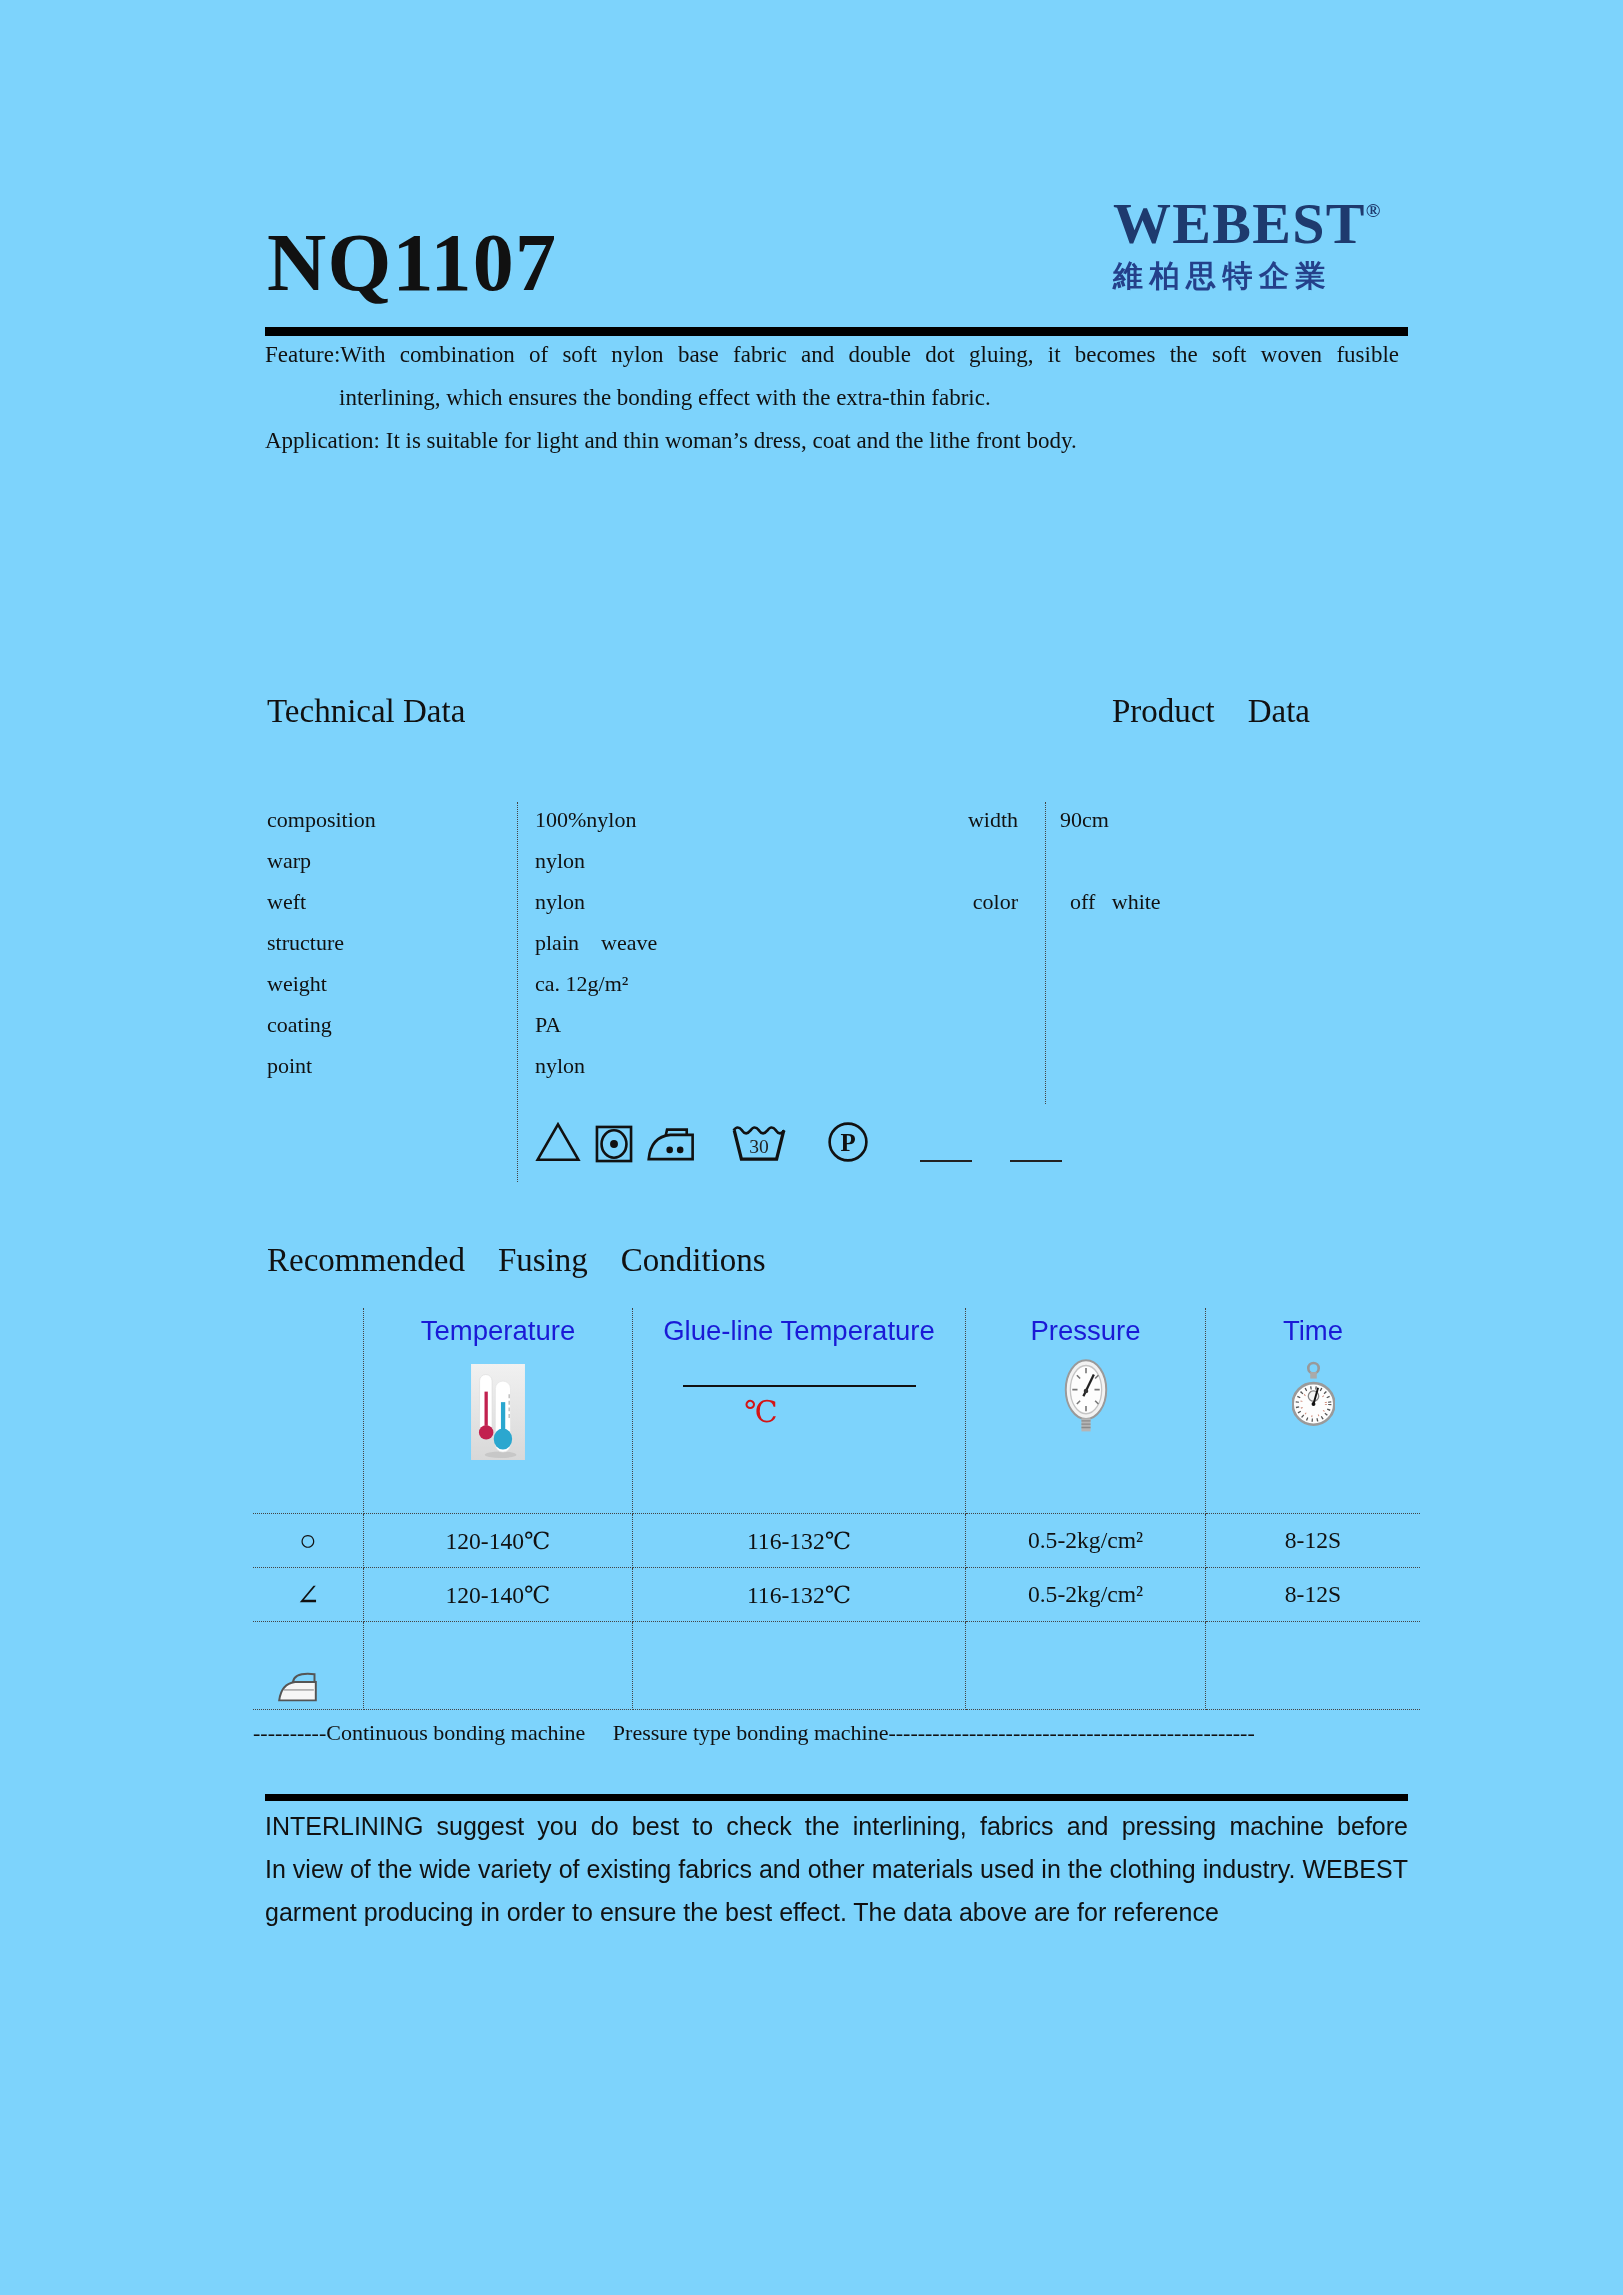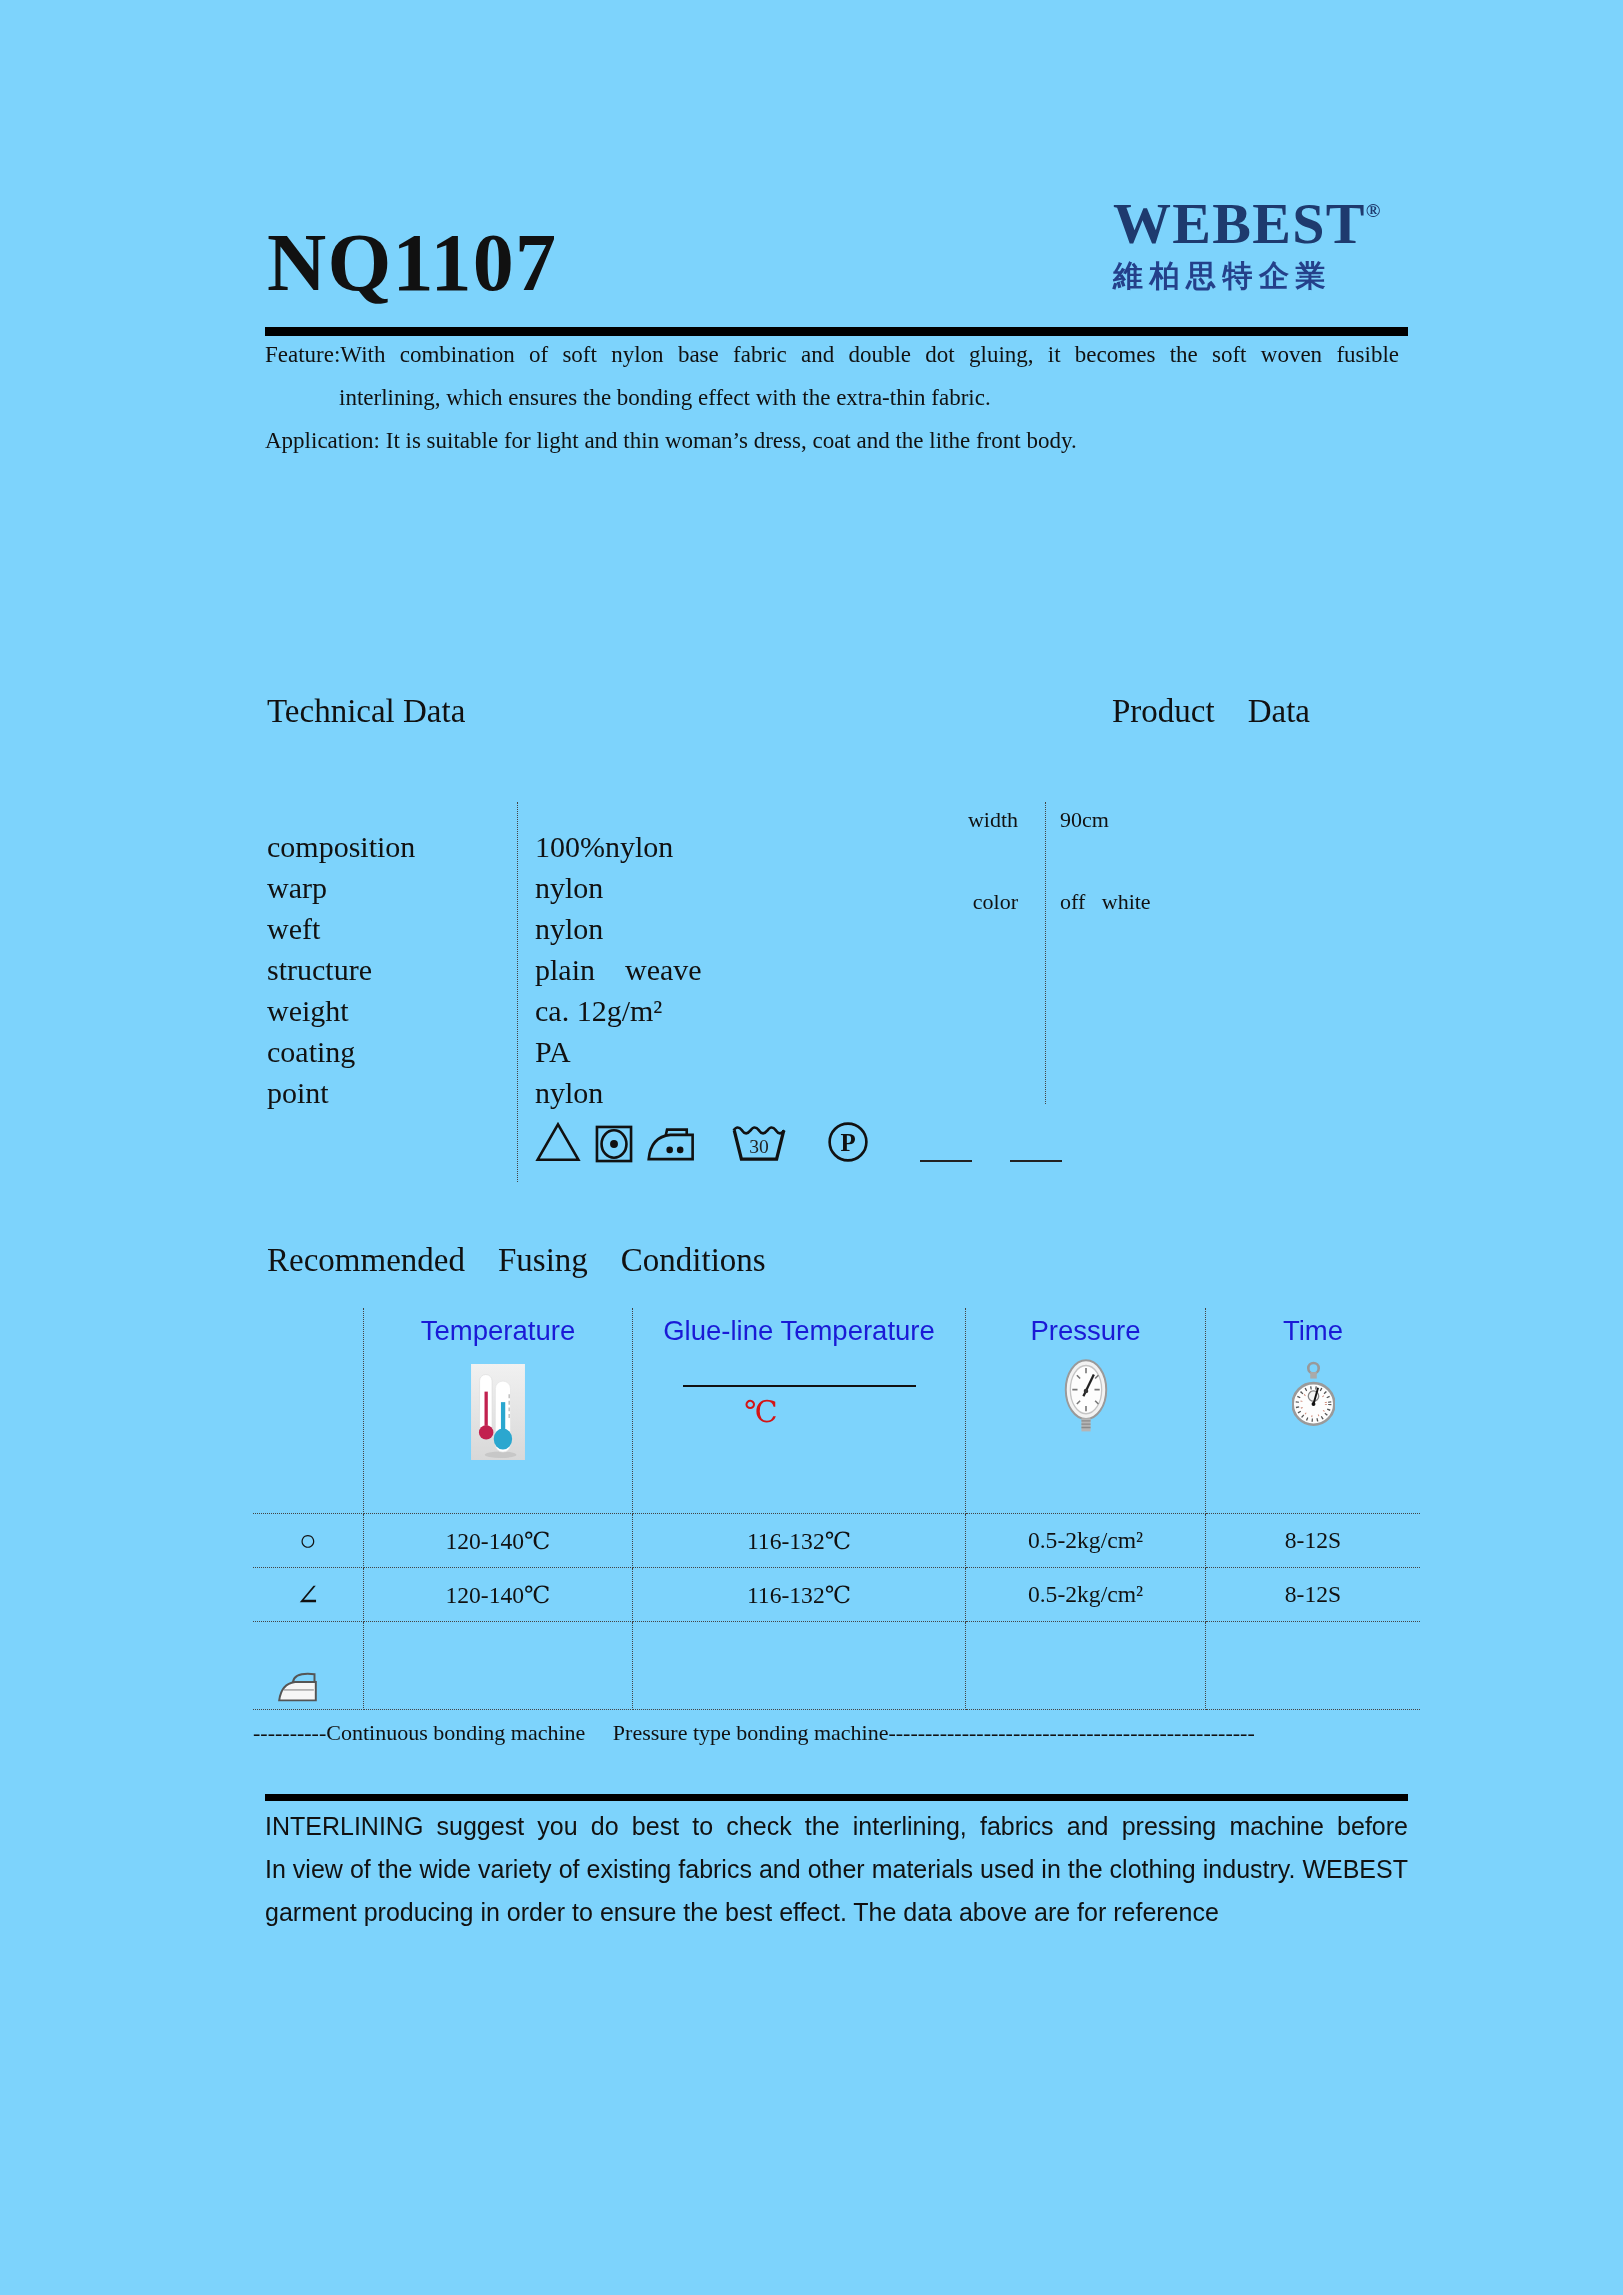--- a/index.html
+++ b/index.html
@@ -20,21 +20,21 @@
   .intro{left:265px;top:333px;width:1134px;font-size:23px;line-height:43px;}
   .jline{text-align:justify;text-align-last:justify;}
   .intro .cont{padding-left:74px;}
 
   
   .h-tech{left:267px;top:693px;font-size:33px;white-space:pre;}
   .h-prod{left:1112px;top:693px;font-size:33px;white-space:pre;}
   .h-fuse{left:267px;top:1242px;font-size:33px;white-space:pre;}
 
   
-  .tech-rows{left:267px;top:799px;width:772px;font-size:30px;margin-top:27px;}
+  .tech-rows{left:267px;top:799px;width:772px;font-size:22px;}
   .t-row{height:41px;display:flex;align-items:center;}
   .t-lbl{width:268px;}
   .t-val{white-space:pre;}
   .vline{border-left:1.3px dotted #444;}
   .tech-vline{left:517px;top:802px;height:380px;}
   .prod-vline{left:1045px;top:802px;height:302px;}
   .prod-rows{left:966px;top:799px;width:458px;font-size:22px;}
   .p-row{position:absolute;display:flex;align-items:center;height:41px;left:0;}
   .p-lbl{width:52px;text-align:right;}
   .p-val{margin-left:42px;white-space:pre;}
@@ -121,21 +121,21 @@
         <span class="t-val">nylon</span>
       </div>
   </div>
   <div class="abs vline tech-vline"></div>
 
   <div class="abs prod-rows">
     <div class="p-row" style="top:0;">
         <span class="p-lbl">width</span>
         <span class="p-val">90cm</span>
       </div>
-    <div class="p-row" style="top:82px;">
+    <div class="p-row" style="top:82px;gap:10px;">
         <span class="p-lbl">color</span>
         <span class="p-val">off   white</span>
       </div>
   </div>
   <div class="abs vline prod-vline"></div>
 
   <div class="abs care">
     <svg width="46" height="42" viewBox="0 0 70 64">
       <path d="M35,5 L66,59 L4,59 Z" fill="none" stroke="#111" stroke-width="4"></path>
     </svg>

